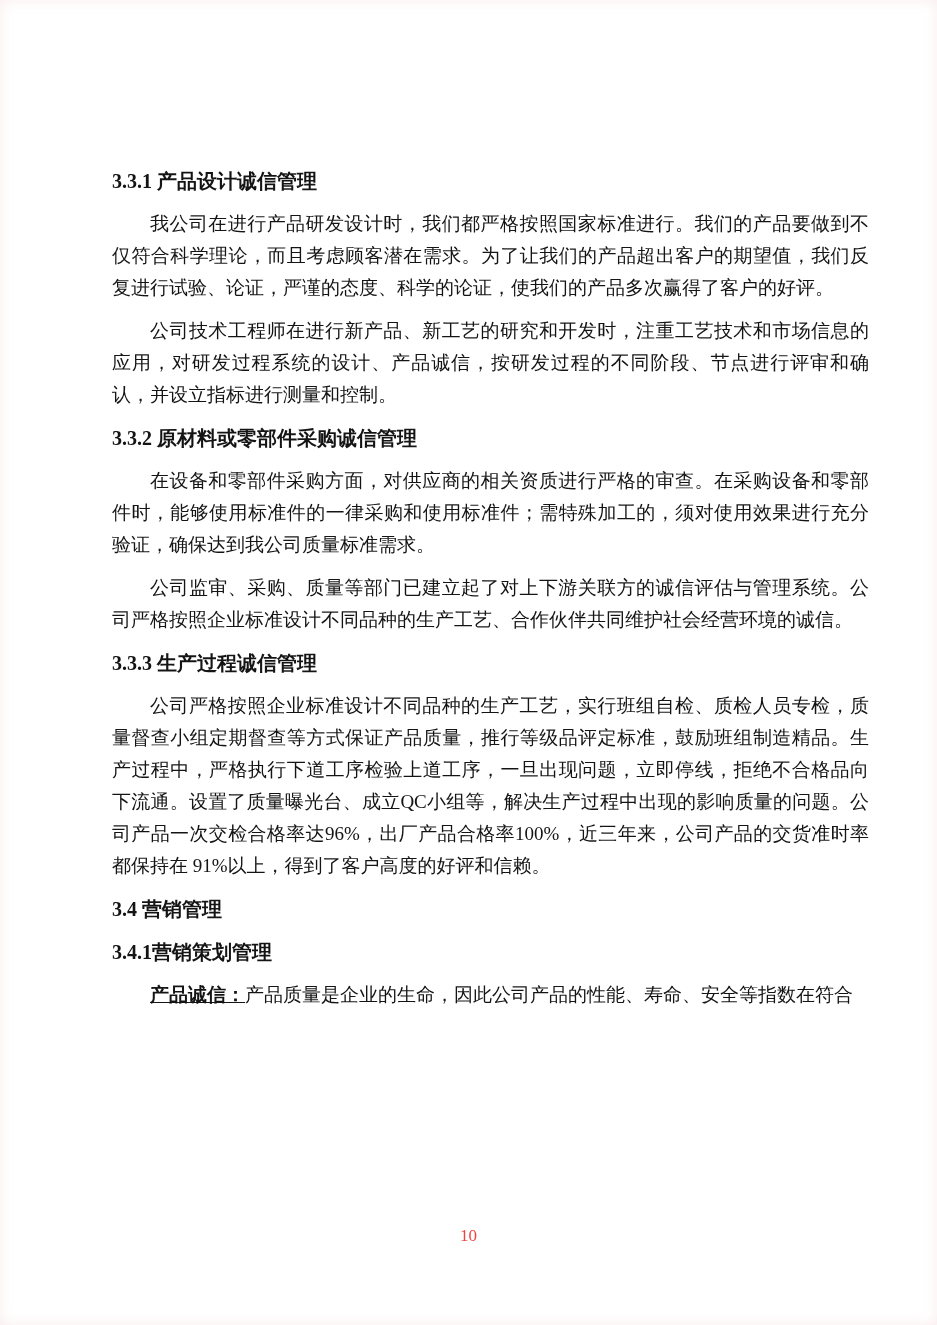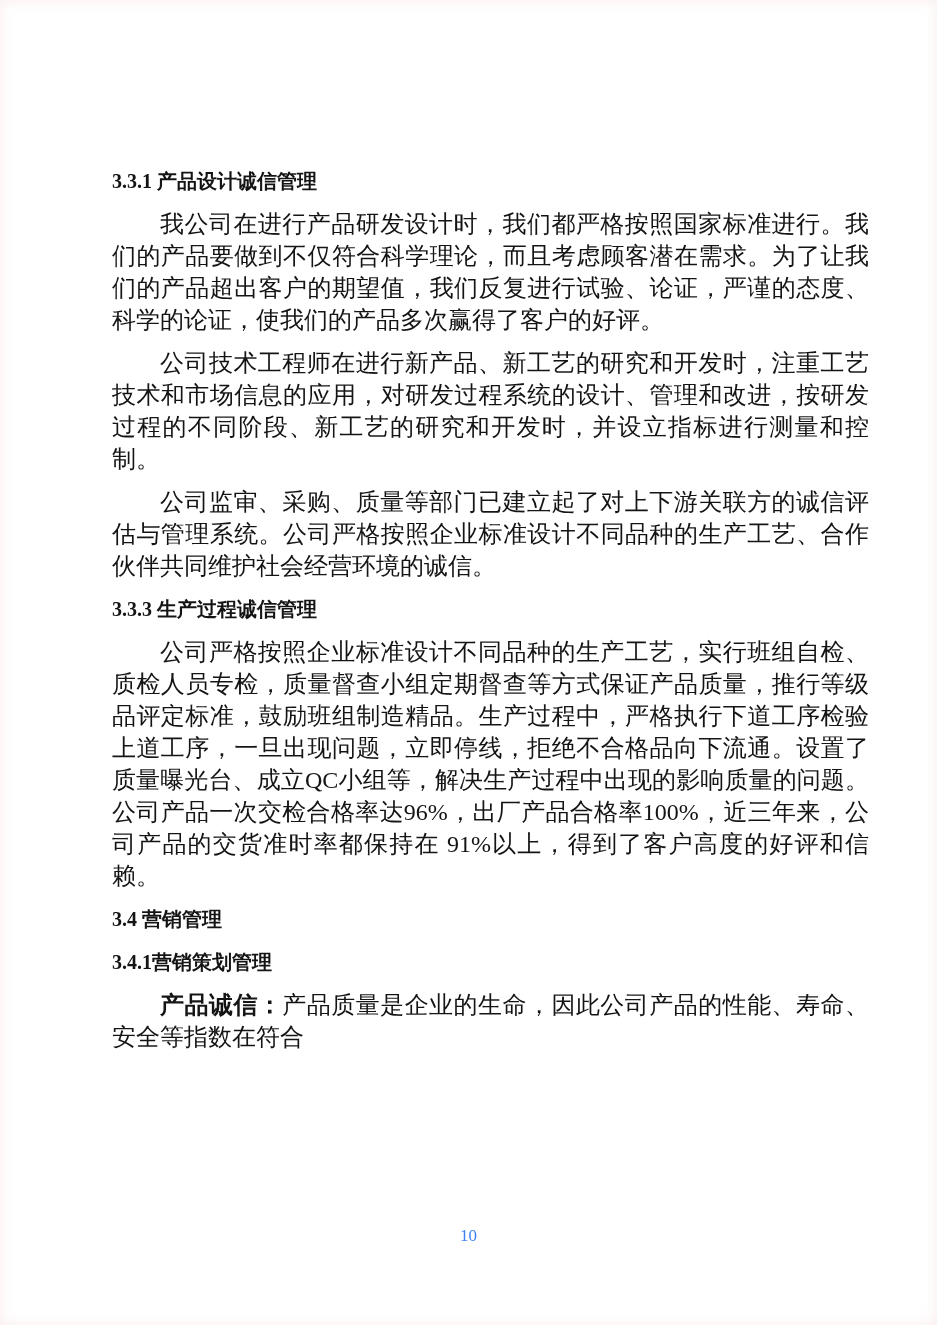--- a/index.html
+++ b/index.html
@@ -21,53 +21,56 @@
     overflow: hidden;
   }
   .doc-heading {
     font-size: 20px;
     font-weight: bold;
     line-height: 32px;
     margin: 0 0 11px 0;
     text-align: left;
   }
   .para {
-    font-size: 24px;
+    font-size: 19px;
     line-height: 32px;
     text-align: justify;
     text-indent: 2em;
     margin: 0 0 11px 0;
   }
   .para .bold-lead {
     font-weight: bold;
+    text-decoration: underline;
   }
   .footer {
     position: absolute;
     top: 1224px;
     left: 0;
     right: 0;
     text-align: center;
     font-size: 17px;
     line-height: 24px;
-    color: #3b82f6;
+    color: #ef4444;
   }
 </style>
 </head>
 <body>
 
 <div class="page">
 
   <h2 class="doc-heading">3.3.1 产品设计诚信管理</h2>
 
   <p class="para">我公司在进行产品研发设计时，我们都严格按照国家标准进行。我们的产品要做到不仅符合科学理论，而且考虑顾客潜在需求。为了让我们的产品超出客户的期望值，我们反复进行试验、论证，严谨的态度、科学的论证，使我们的产品多次赢得了客户的好评。</p>
 
-  <p class="para">公司技术工程师在进行新产品、新工艺的研究和开发时，注重工艺技术和市场信息的应用，对研发过程系统的设计、管理和改进，按研发过程的不同阶段、新工艺的研究和开发时，并设立指标进行测量和控制。</p>
+  <p class="para">公司技术工程师在进行新产品、新工艺的研究和开发时，注重工艺技术和市场信息的应用，对研发过程系统的设计、产品诚信，按研发过程的不同阶段、节点进行评审和确认，并设立指标进行测量和控制。</p>
+
+  <h2 class="doc-heading">3.3.2 原材料或零部件采购诚信管理</h2>
 
 
-
+  <p class="para">在设备和零部件采购方面，对供应商的相关资质进行严格的审查。在采购设备和零部件时，能够使用标准件的一律采购和使用标准件；需特殊加工的，须对使用效果进行充分验证，确保达到我公司质量标准需求。</p>
 
   <p class="para">公司监审、采购、质量等部门已建立起了对上下游关联方的诚信评估与管理系统。公司严格按照企业标准设计不同品种的生产工艺、合作伙伴共同维护社会经营环境的诚信。</p>
 
   <h2 class="doc-heading">3.3.3 生产过程诚信管理</h2>
 
   <p class="para">公司严格按照企业标准设计不同品种的生产工艺，实行班组自检、质检人员专检，质量督查小组定期督查等方式保证产品质量，推行等级品评定标准，鼓励班组制造精品。生产过程中，严格执行下道工序检验上道工序，一旦出现问题，立即停线，拒绝不合格品向下流通。设置了质量曝光台、成立QC小组等，解决生产过程中出现的影响质量的问题。公司产品一次交检合格率达96%，出厂产品合格率100%，近三年来，公司产品的交货准时率都保持在 91%以上，得到了客户高度的好评和信赖。</p>
 
   <h2 class="doc-heading">3.4 营销管理</h2>
 
   <h2 class="doc-heading">3.4.1营销策划管理</h2>

